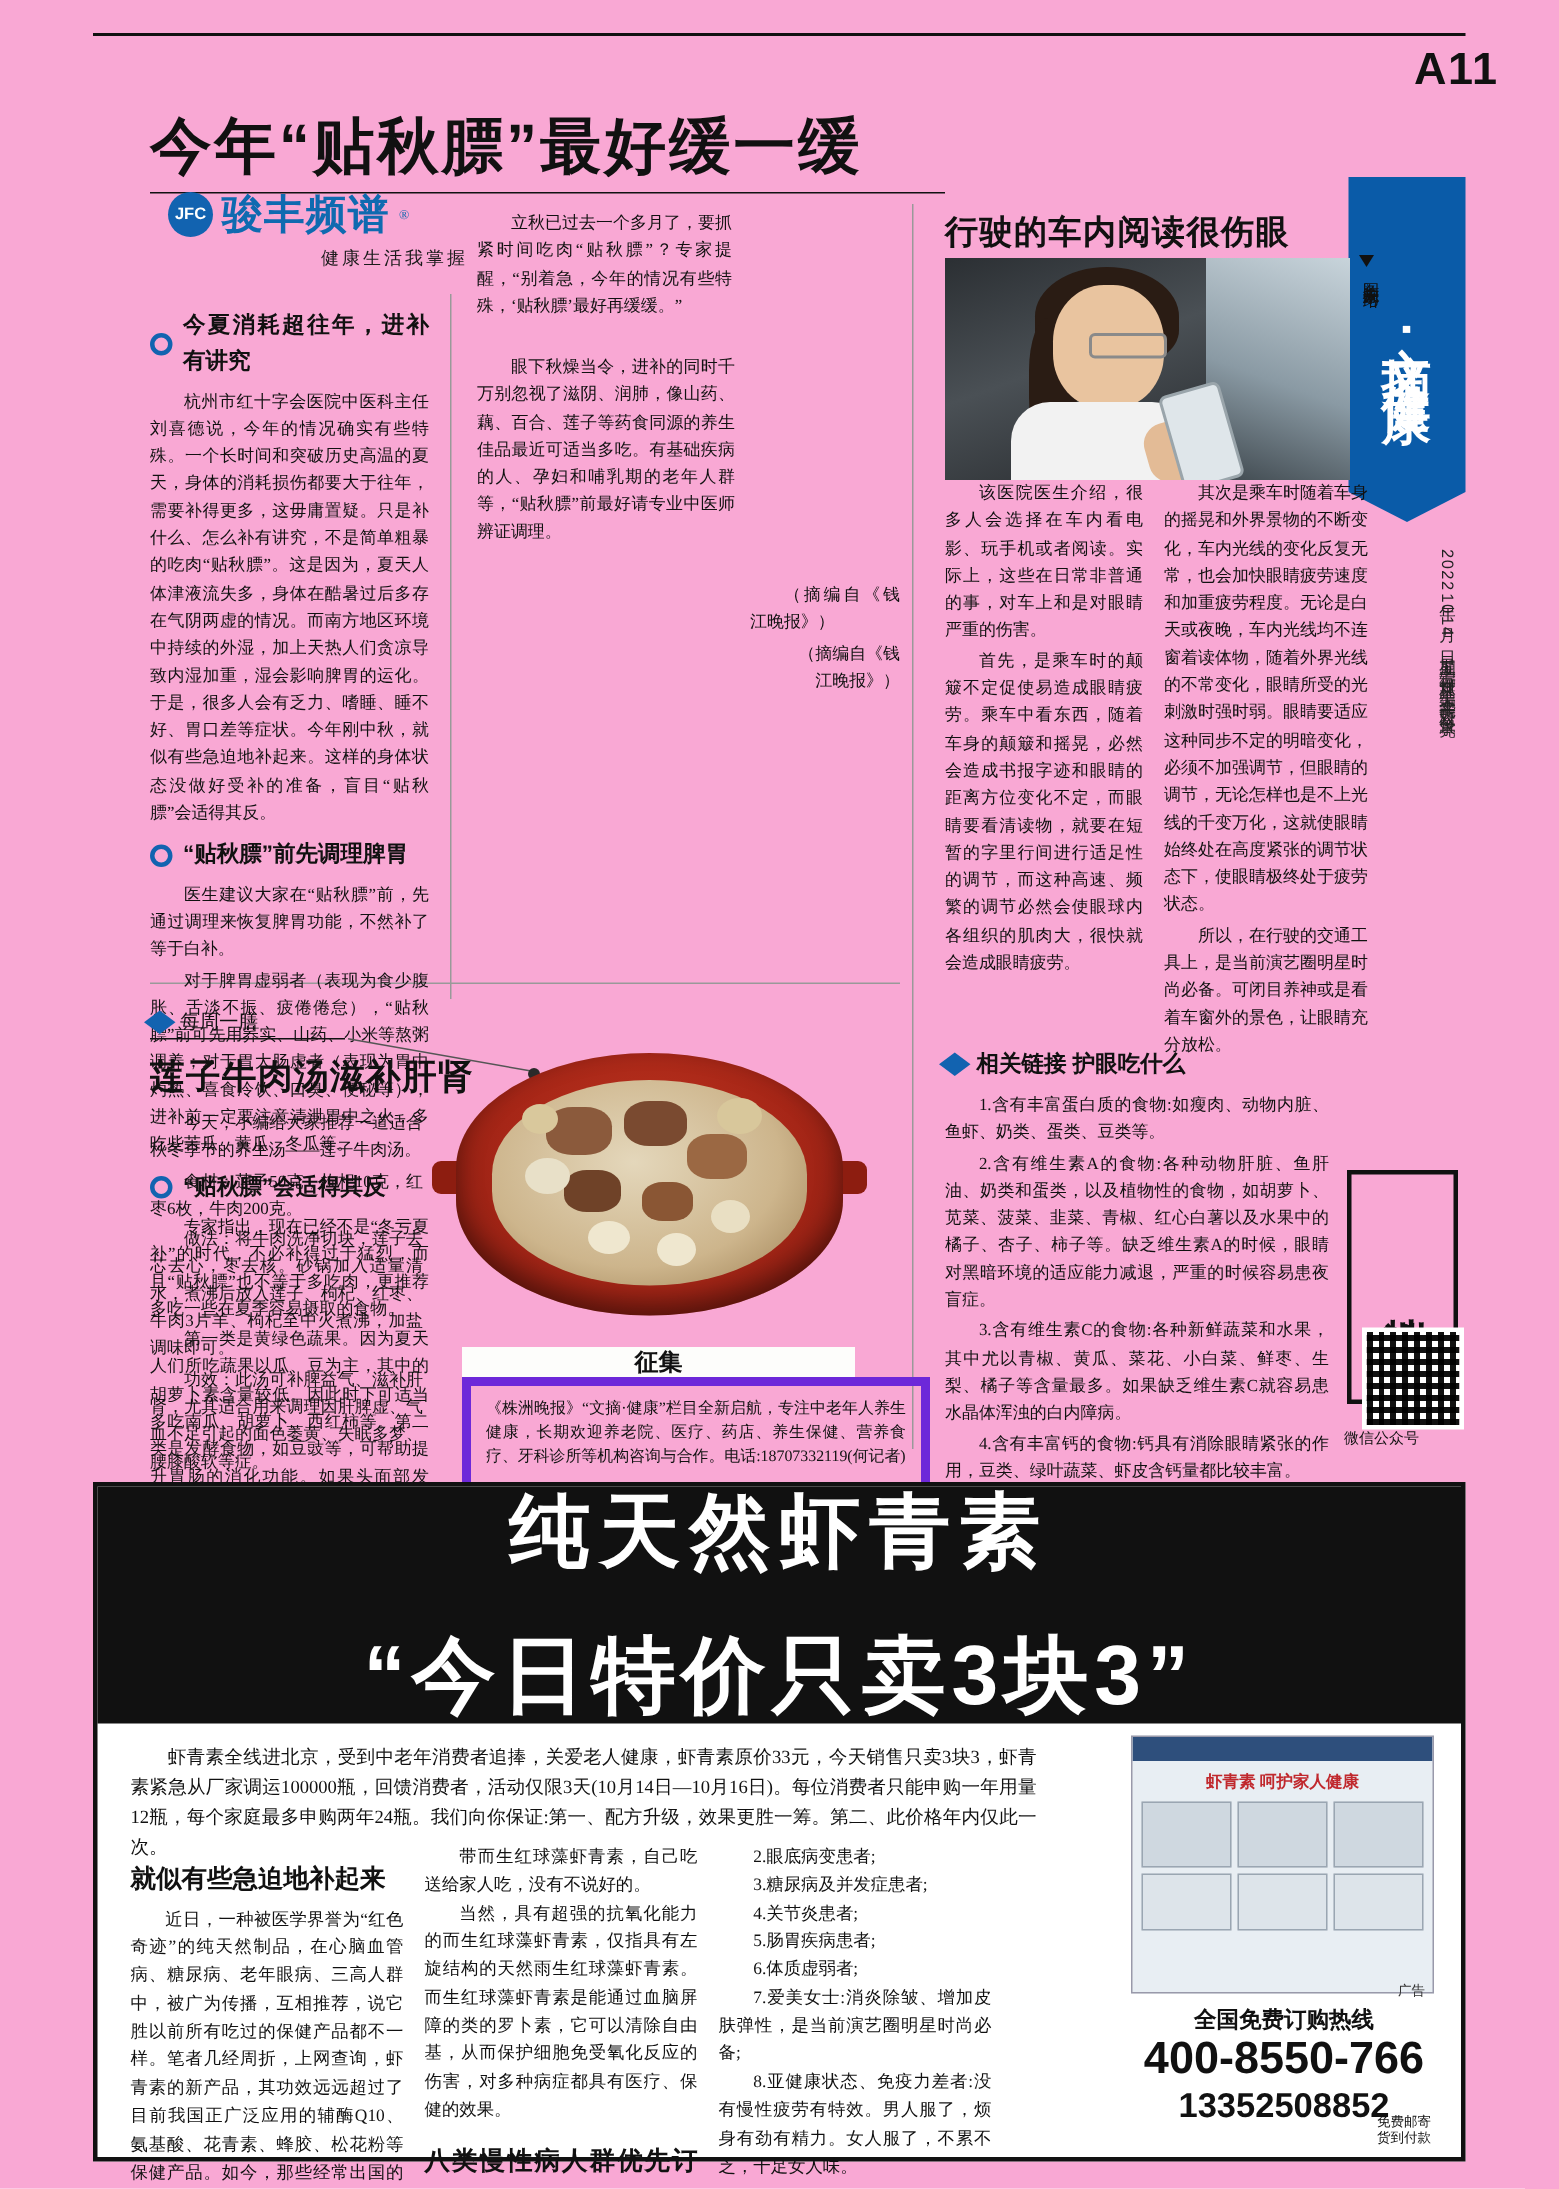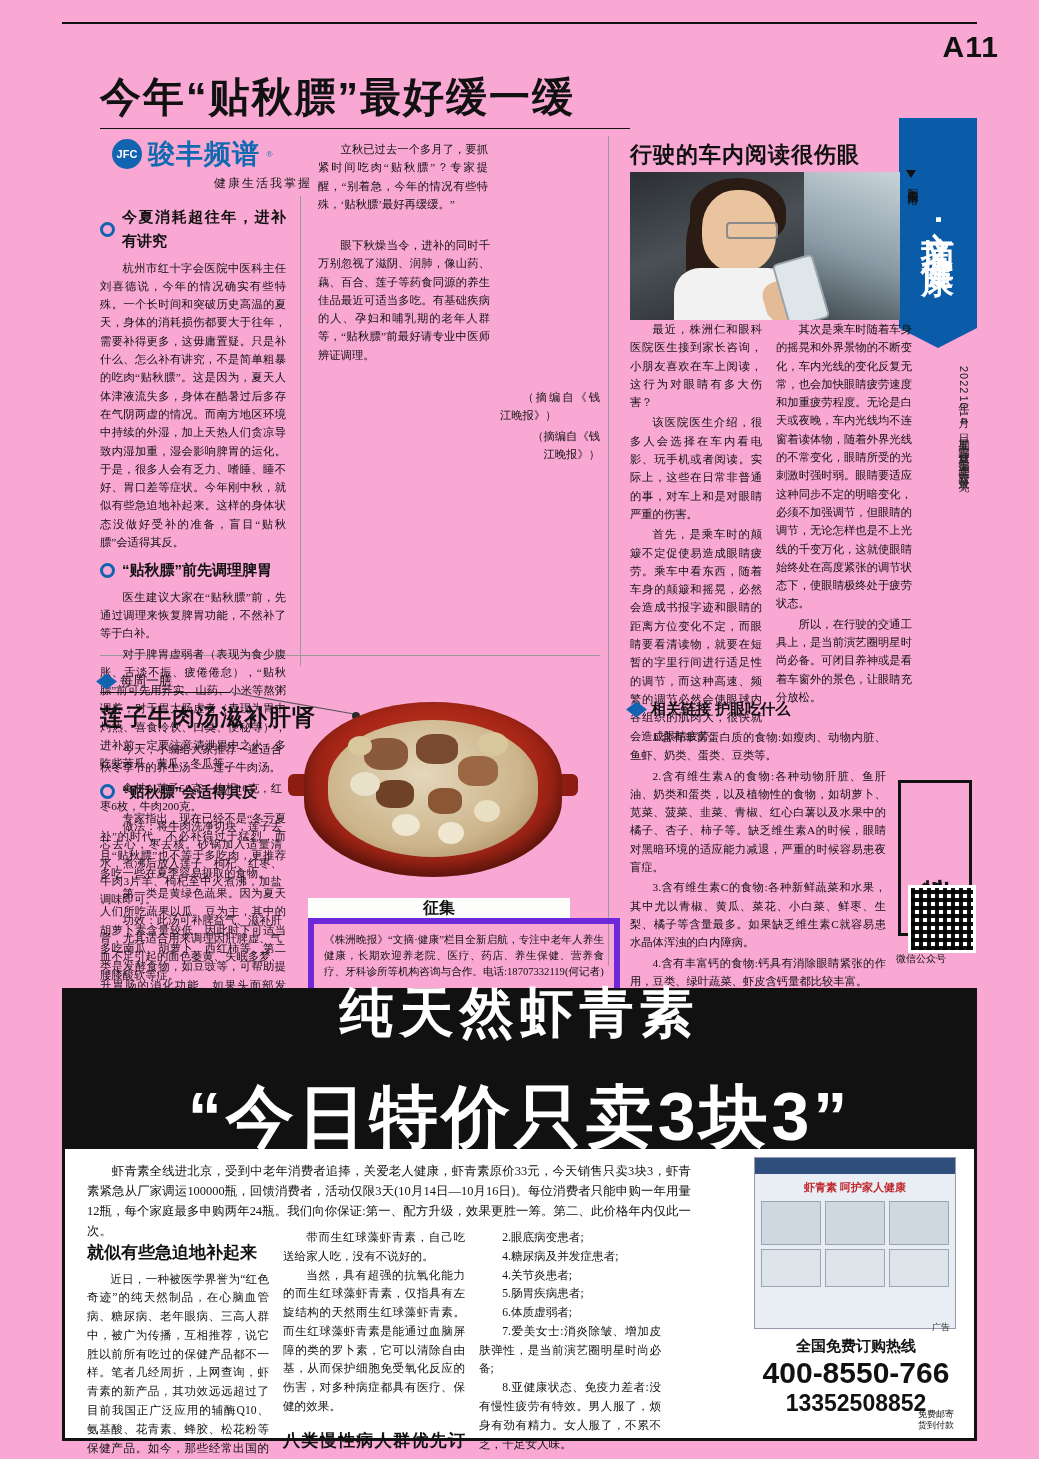--- a/index.html
+++ b/index.html
@@ -57,21 +57,21 @@
   .headline {
     position:absolute; left:100px; top:70px;
     font-size:41px; font-weight:bold; letter-spacing:2px;
     font-family:"Liberation Sans", sans-serif;
   }
   .headline-rule {
     position:absolute; left:100px; top:128px; width:530px;
     height:1px; background:#111;
   }
   
-  .logo-wrap { position:absolute; left:112px; top:136px; width:200px; }
+  .logo-wrap { position:absolute; left:112px; top:125px; width:200px; }
   .logo-row { display:flex; align-items:center; gap:6px; }
   .logo-badge {
     width:30px; height:30px; border-radius:50%;
     background:#1263b0; color:#fff; font-size:11px; font-weight:bold;
     display:flex; align-items:center; justify-content:center;
     font-family:"Liberation Sans", sans-serif;
   }
   .logo-text {
     font-size:27px; font-weight:bold; color:#0f6ab0; letter-spacing:1px;
     font-family:"Liberation Sans", sans-serif;
@@ -237,21 +237,21 @@
     position:absolute; left:62px; top:988px; right:62px; bottom:18px;
     border:3px solid #111; background:#fff;
   }
   .ad-banner {
     position:absolute; left:0; right:0; top:0; height:158px;
     background:#111;
     display:flex; flex-direction:column; align-items:center; justify-content:center;
     color:#fff;
   }
   .ad-l1 { font-size:54px; font-weight:bold; letter-spacing:6px; font-family:"Liberation Sans", sans-serif; }
-  .ad-l2 { font-size:68px; font-weight:bold; letter-spacing:4px; margin-top:22px; font-family:"Liberation Sans", sans-serif; }
+  .ad-l2 { font-size:56px; font-weight:bold; letter-spacing:4px; margin-top:22px; font-family:"Liberation Sans", sans-serif; }
   .ad-lead {
     position:absolute; left:22px; top:170px; width:604px;
     font-size:12.4px; line-height:1.62; text-align:justify;
   }
   .ad-lead p { margin:0; text-indent:2em; }
   .ad-sub {
     font-size:17px; font-weight:bold; margin:10px 0 4px 0;
     font-family:"Liberation Sans", sans-serif;
   }
   .ad-col { position:absolute; font-size:11.6px; line-height:1.62; text-align:justify; }
@@ -386,21 +386,20 @@
     <div class="girl-head"></div>
     <div class="glasses"></div>
     <div class="body"></div>
     <div class="hand"></div>
     <div class="phone"></div>
   </div>
   <div class="art2-credit-tri"></div>
   <div class="art2-credit">图片来源于网络。</div>
 
   <div class="col" style="left:630px; top:320px; width:132px;">
-    <p>最近，株洲仁和眼科医院医生接到家长咨询，小朋友喜欢在车上阅读，这行为对眼睛有多大伤害？</p>
     <p>该医院医生介绍，很多人会选择在车内看电影、玩手机或者阅读。实际上，这些在日常非普通的事，对车上和是对眼睛严重的伤害。</p>
     <p>首先，是乘车时的颠簸不定促使易造成眼睛疲劳。乘车中看东西，随着车身的颠簸和摇晃，必然会造成书报字迹和眼睛的距离方位变化不定，而眼睛要看清读物，就要在短暂的字里行间进行适足性的调节，而这种高速、频繁的调节必然会使眼球内各组织的肌肉大，很快就会造成眼睛疲劳。</p>
   </div>
   <div class="col" style="left:776px; top:320px; width:136px;">
     <p>其次是乘车时随着车身的摇晃和外界景物的不断变化，车内光线的变化反复无常，也会加快眼睛疲劳速度和加重疲劳程度。无论是白天或夜晚，车内光线均不连窗着读体物，随着外界光线的不常变化，眼睛所受的光刺激时强时弱。眼睛要适应这种同步不定的明暗变化，必须不加强调节，但眼睛的调节，无论怎样也是不上光线的千变万化，这就使眼睛始终处在高度紧张的调节状态下，使眼睛极终处于疲劳状态。</p>
     <p>所以，在行驶的交通工具上，是当前演艺圈明星时尚必备。可闭目养神或是看着车窗外的景色，让眼睛充分放松。</p>
   </div>
 
   <div class="link-head">
     <span class="diamond"></span>
@@ -438,21 +437,21 @@
 
     <div class="ad-col" style="left:218px; top:238px; width:182px;">
       <p>带而生红球藻虾青素，自己吃送给家人吃，没有不说好的。</p>
       <p>当然，具有超强的抗氧化能力的而生红球藻虾青素，仅指具有左旋结构的天然雨生红球藻虾青素。而生红球藻虾青素是能通过血脑屏障的类的罗卜素，它可以清除自由基，从而保护细胞免受氧化反应的伤害，对多种病症都具有医疗、保健的效果。</p>
       <div class="ad-sub">八类慢性病人群优先订购</div>
 
     </div>
 
     <div class="ad-col ad-list" style="left:414px; top:238px; width:182px;">
       <p>2.眼底病变患者;</p>
-      <p>4.糖尿病及并发症患者;</p>
+      <p>3.糖尿病及并发症患者;</p>
       <p>4.关节炎患者;</p>
       <p>5.肠胃疾病患者;</p>
       <p>6.体质虚弱者;</p>
       <p>7.爱美女士:消炎除皱、增加皮肤弹性，是当前演艺圈明星时尚必备;</p>
       <p>8.亚健康状态、免疫力差者:没有慢性疲劳有特效。男人服了，烦身有劲有精力。女人服了，不累不乏，十足女人味。</p>
       <p></p>
     </div>
 
     <div class="ad-img">
       <div class="hdr"></div>

